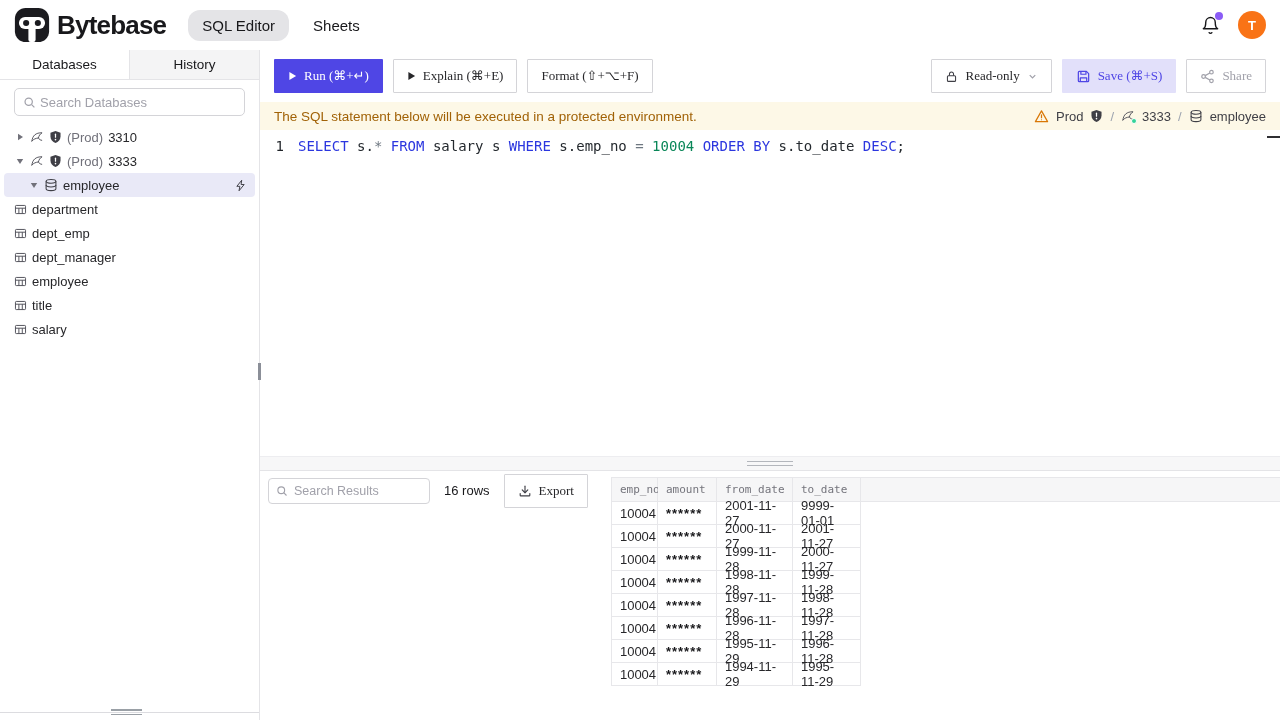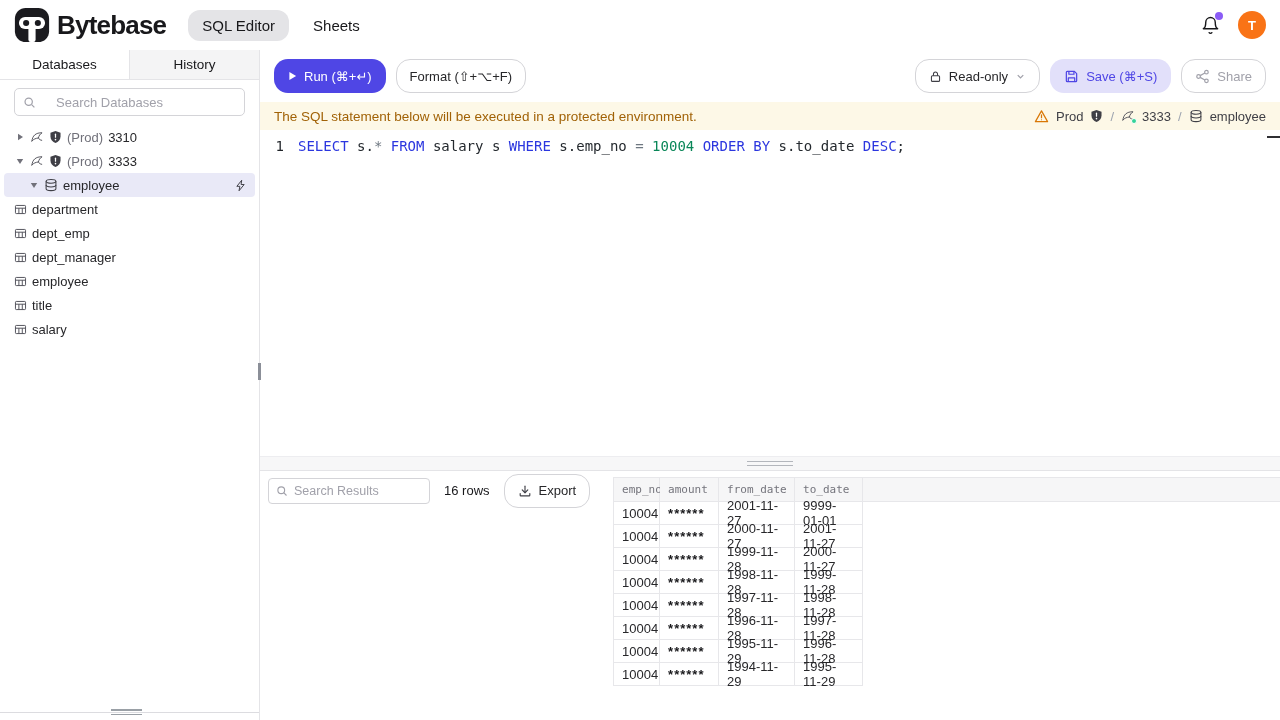--- a/index.html
+++ b/index.html
@@ -31,42 +31,42 @@
 
   
   .workspace { flex:1; display:flex; min-height:0; position:relative; }
 
   
   .sidebar { width:260px; flex-shrink:0; border-right:1px solid #e4e4e7; display:flex; flex-direction:column; position:relative; background:#fff; }
   .sidebar-tabs { height:30px; display:flex; background:#f4f4f5; border-bottom:1px solid #e4e4e7; flex-shrink:0; }
   .sidebar-tab { flex:1; display:flex; align-items:center; justify-content:center; font-size:13.5px; font-weight:500; color:#18181b; cursor:pointer; }
   .sidebar-tab.active { background:#fff; border-right:1px solid #e4e4e7; }
   .search-box { margin:8px 14px 6px 14px; height:28px; border:1px solid #d4d4d8; border-radius:5px;
-                display:flex; align-items:center; gap:20px; padding:0 8px; background:#fff; }
+                display:flex; align-items:center; gap:4px; padding:0 8px; background:#fff; }
   .search-box input { border:none; outline:none; font-size:13px; width:100%; background:transparent; font-family:inherit; color:#18181b; }
   input::placeholder { color:#a1a1aa; }
   .tree { flex:1; overflow:hidden; padding-top:3px; font-size:13px; color:#27272a; }
   .tree-row { height:24px; display:flex; align-items:center; gap:5px; padding:0 8px 0 14px; cursor:pointer; }
   .tree-row .caret { width:11px; display:flex; justify-content:center; flex-shrink:0; }
   .ticon { display:flex; align-items:center; flex-shrink:0; }
   .env { color:#71717a; }
   .db-row { margin:0 4px; padding-left:24px; border-radius:4px; background:var(--selected-row,#e9e9f7); }
   .db-row .flash { margin-left:auto; display:flex; align-items:center; }
   .table-row { }
   .sidebar-vgrip { position:absolute; right:-2px; top:313px; width:3px; height:17px; background:#8b8f98; cursor:col-resize; }
   .sidebar-divider { position:absolute; left:0; right:0; bottom:7px; border-top:1px solid #dcdce0; }
   .sidebar-divider .grip { position:absolute; left:111px; top:-4px; width:31px; height:6px;
                            border-top:2px solid #9aa0a6; border-bottom:1px solid #9aa0a6; cursor:row-resize; }
 
   
   .main { flex:1; min-width:0; display:flex; flex-direction:column; }
   .toolbar { height:52px; display:flex; align-items:center; padding:0 14px; gap:10px; flex-shrink:0; }
   .btn { height:30px; display:inline-flex; align-items:center; gap:7px; padding:16px 13px;
-         border:1px solid #d4d4d8; border-radius:14px; background:#fff; font-size:13px; font-weight:500;
-         color:#27272a; cursor:pointer; font-family:Liberation Sans, sans-serif; white-space:nowrap; }
+         border:1px solid #d4d4d8; border-radius:1px; background:#fff; font-size:13px; font-weight:500;
+         color:#27272a; cursor:pointer; font-family:Liberation Serif, serif; white-space:nowrap; }
   .btn-run { background:var(--run-button,#4f46e5); border-color:transparent; color:#fff; }
   .btn-save { background:#e2e0fa; border-color:transparent; color:var(--run-button,#4f46e5); }
   .btn-share { color:#a1a1aa; }
   .toolbar-right { margin-left:auto; display:flex; align-items:center; gap:10px; }
 
   .banner { height:28px; background:var(--banner-bg,#fdf8e7); display:flex; align-items:center;
             padding:0 14px; font-size:13.5px; color:var(--banner-text,#a16207); flex-shrink:0; }
   .banner-context { margin-left:auto; display:flex; align-items:center; gap:7px; color:#3f3f46; font-size:13px; font-weight:500; }
   .slash { color:#9ca3af; font-weight:400; }
   .dolphin-wrap { position:relative; display:flex; }
@@ -310,20 +310,28 @@
       <div class="toolbar">
         <button class="btn btn-run">
           <span class="ticon">
               <svg width="9" height="10" viewBox="0 0 10 10">
                 <polygon points="1.5,0.5 9,5 1.5,9.5" fill="#fff"></polygon>
               </svg>
             </span>
           <span>Run (⌘+↵)</span>
         </button>
         <button class="btn">
+          <span class="ticon">
+              <svg width="9" height="10" viewBox="0 0 10 10">
+                <polygon points="1.5,0.5 9,5 1.5,9.5" fill="#27272a"></polygon>
+              </svg>
+            </span>
+          <span>Explain (⌘+E)</span>
+        </button>
+        <button class="btn">
           <span>Format (⇧+⌥+F)</span>
         </button>
 
         <div class="toolbar-right">
           <button class="btn">
             <span class="ticon">
               <svg width="13" height="13" viewBox="0 0 16 16" fill="none" stroke="#3f3f46" stroke-width="1.3">
                   <rect x="3" y="7" width="10" height="7" rx="1.2"></rect>
                   <path d="M5.5 7 V5 a2.5 2.5 0 0 1 5 0 V7"></path>
                 </svg>

